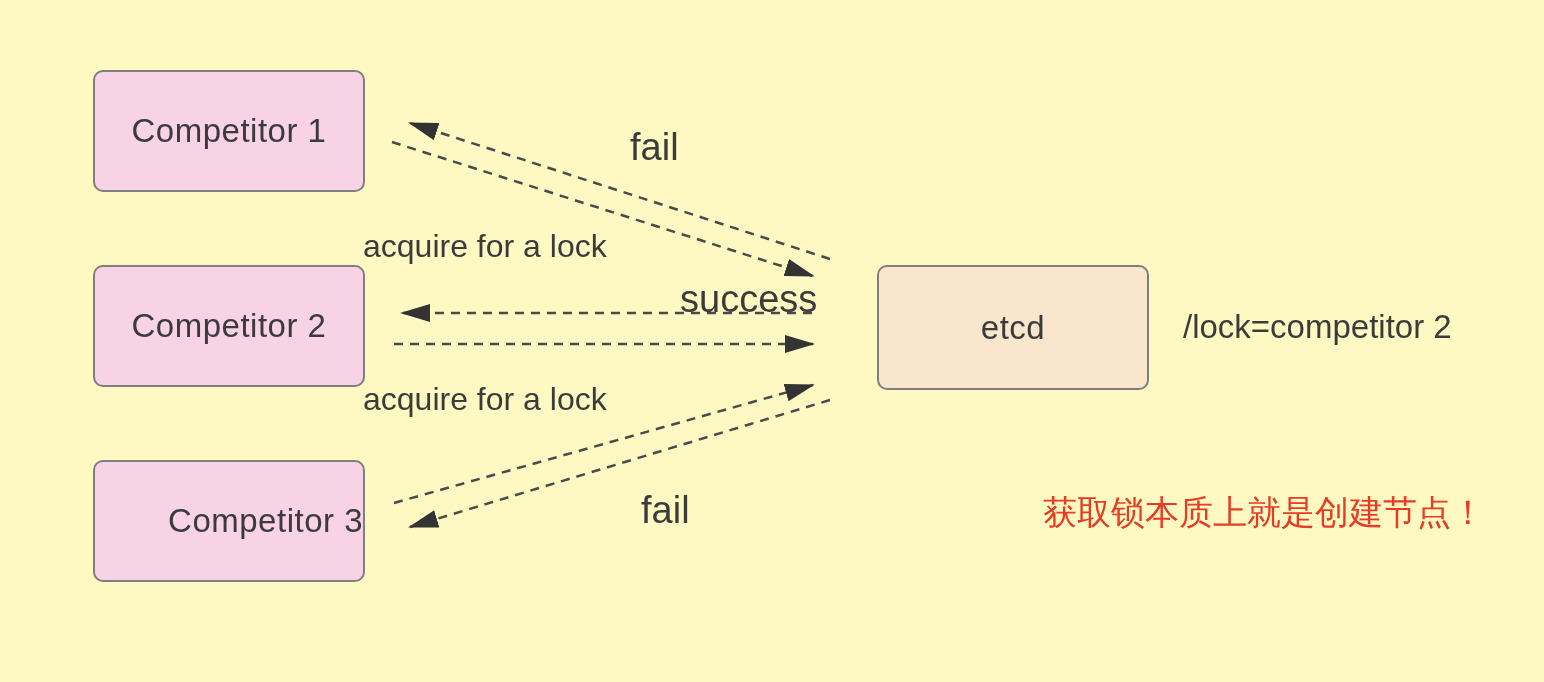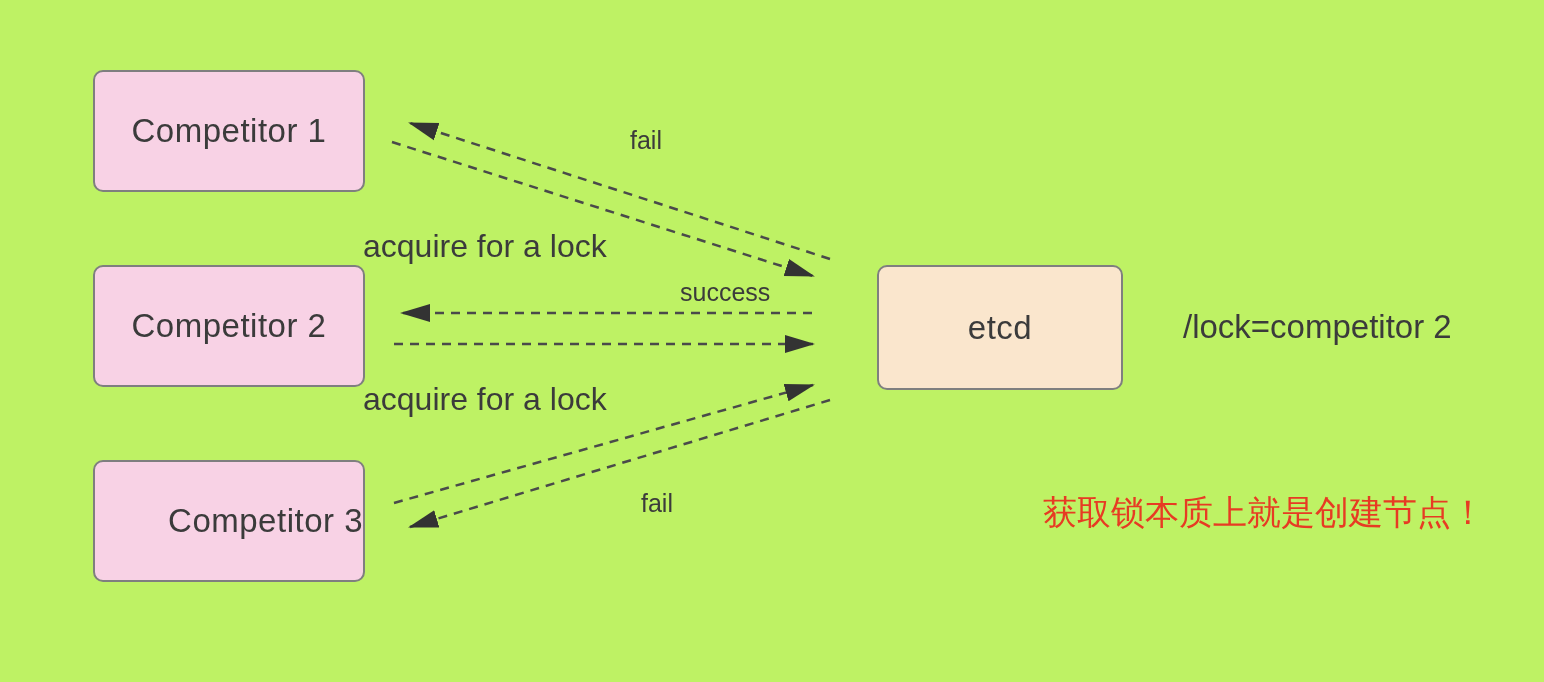--- a/index.html
+++ b/index.html
@@ -5,21 +5,21 @@
   html, body {
     margin: 0;
     padding: 0;
     background: #ffffff;
     font-family: "Liberation Sans", sans-serif;
   }
   .canvas {
     position: relative;
     width: 1544px;
     height: 682px;
-    background: #bef264;
+    background: #fef9c3;
     overflow: hidden;
   }
   .wires {
     position: absolute;
     left: 0; top: 0;
     width: 1544px;
     height: 682px;
   }
   .node {
     position: absolute;
@@ -33,27 +33,27 @@
     color: #3b3b3b;
     letter-spacing: 0.5px;
   }
   .node.competitor {
     background: #f8d2e5;
     width: 272px;
     height: 122px;
   }
   .node.etcd {
     background: #fae6cd;
-    width: 246px;
+    width: 272px;
     height: 125px;
   }
   .edge-label {
     position: absolute;
     color: #3b3b3b;
-    font-size: 25px;
+    font-size: 38px;
     white-space: nowrap;
   }
   .key-label {
     position: absolute;
     color: #3b3b3b;
     font-size: 33px;
     white-space: nowrap;
     text-align: center;
   }
   .annotation {

